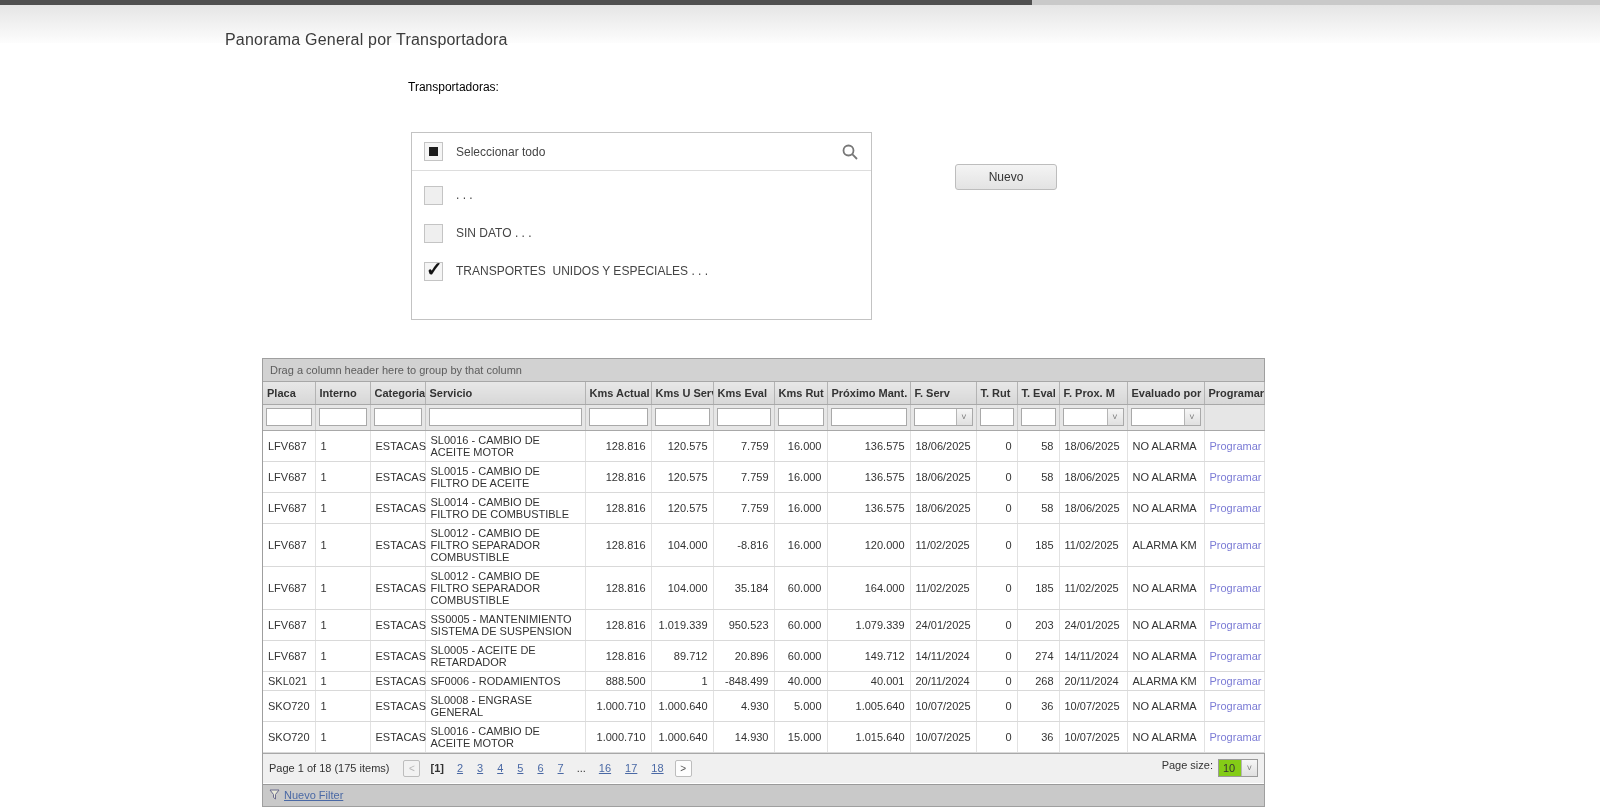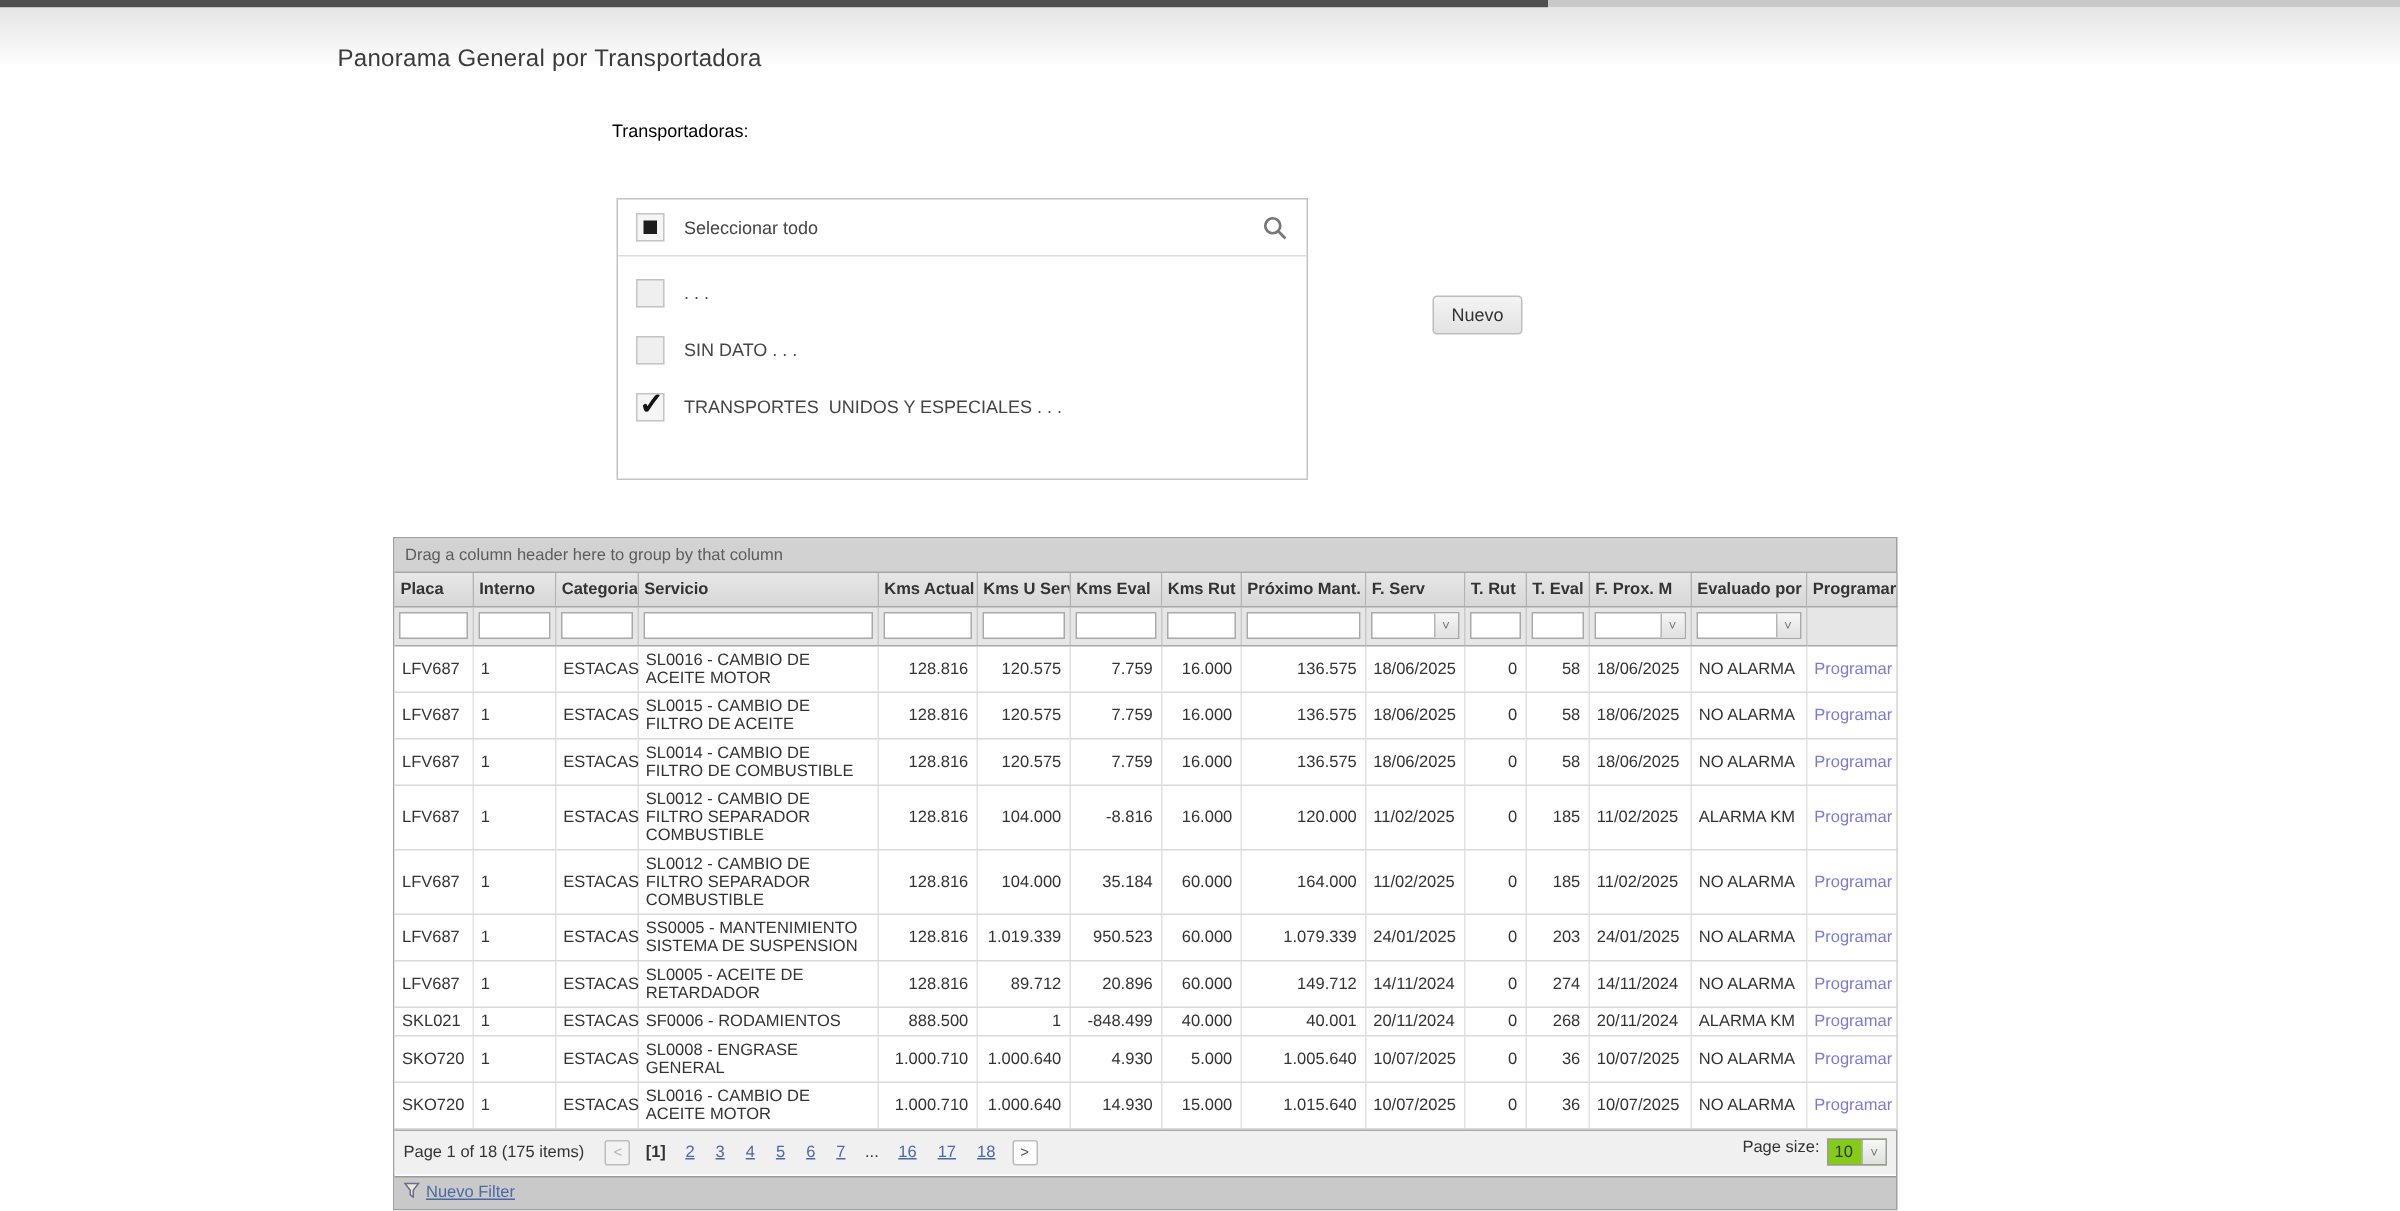--- a/index.html
+++ b/index.html
@@ -21,22 +21,22 @@
   .lb-item { height:38px; display:flex; align-items:center; padding:0 12px; }
   .cb { width:19px; height:19px; border:1px solid #c4c4c4; background:#efefef; display:inline-block; position:relative; flex:0 0 auto; }
   .cb-indet { background:#f5f5f5; }
   .cb-indet .cb-fill { position:absolute; left:4px; top:4px; width:9px; height:9px; background:#1c1c1c; }
   .cb-checked { background:#f5f5f5; }
   .cb-checked::after { content:"✓"; position:absolute; left:1px; top:-6px; font-size:20px; font-weight:bold; color:#141414; }
   .lb-label { margin-left:13px; font-size:12px; color:#444; white-space:pre; }
   .search-icon { margin-left:auto; width:18px; height:18px; }
   .search-icon svg { display:block; }
 
-  .nuevo { position:absolute; left:955px; top:164px; width:60px; height:26px; background:linear-gradient(#f4f4f4,#e3e3e3);
-    border:1px solid #bdbdbd; border-radius:3px; font-size:12px; color:#333; font-family:"Liberation Sans", sans-serif; cursor:pointer;margin-top:33px; }
+  .nuevo { position:absolute; left:955px; top:164px; width:102px; height:26px; background:linear-gradient(#f4f4f4,#e3e3e3);
+    border:1px solid #bdbdbd; border-radius:3px; font-size:12px; color:#333; font-family:"Liberation Sans", sans-serif; cursor:pointer; }
 
   
   .grid { position:absolute; left:262px; top:358px; width:1003px; border:1px solid #9f9f9f; font-size:11px; color:#333; background:#fff; }
   .group-panel { background:#d2d2d2; color:#5c5c5c; padding:5px 7px; font-size:11px; border-bottom:1px solid #a7a7a7; }
   table { border-collapse:collapse; table-layout:fixed; width:1001px; }
   th { background:linear-gradient(#e7e7e7,#d7d7d7); font-weight:bold; text-align:left; padding:4px 4px;
        border-right:1px solid #b3b3b3; border-bottom:1px solid #a8a8a8; font-size:11px; color:#333;
        white-space:nowrap; overflow:hidden; height:22px; }
   td { border-right:1px solid #e2e2e2; border-bottom:1px solid #d9d9d9; padding:3px 5px; line-height:12px; vertical-align:middle; background:#fff; }
   tr.filter-row td { background:#e6e6e6; border-right:1px solid #c9c9c9; border-bottom:1px solid #a8a8a8; padding:3px 3px; height:26px; }

